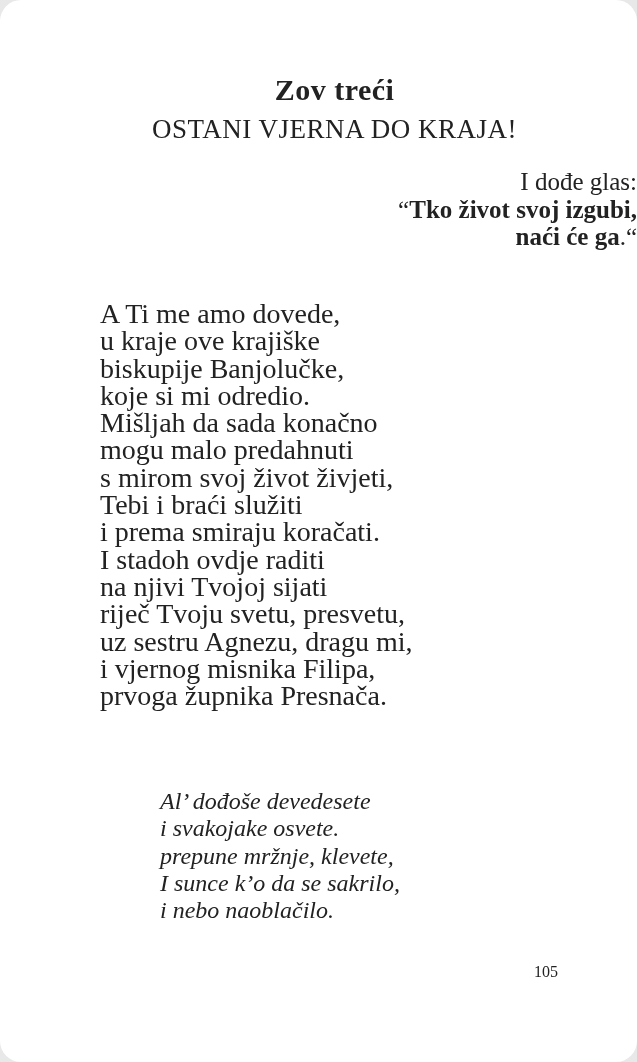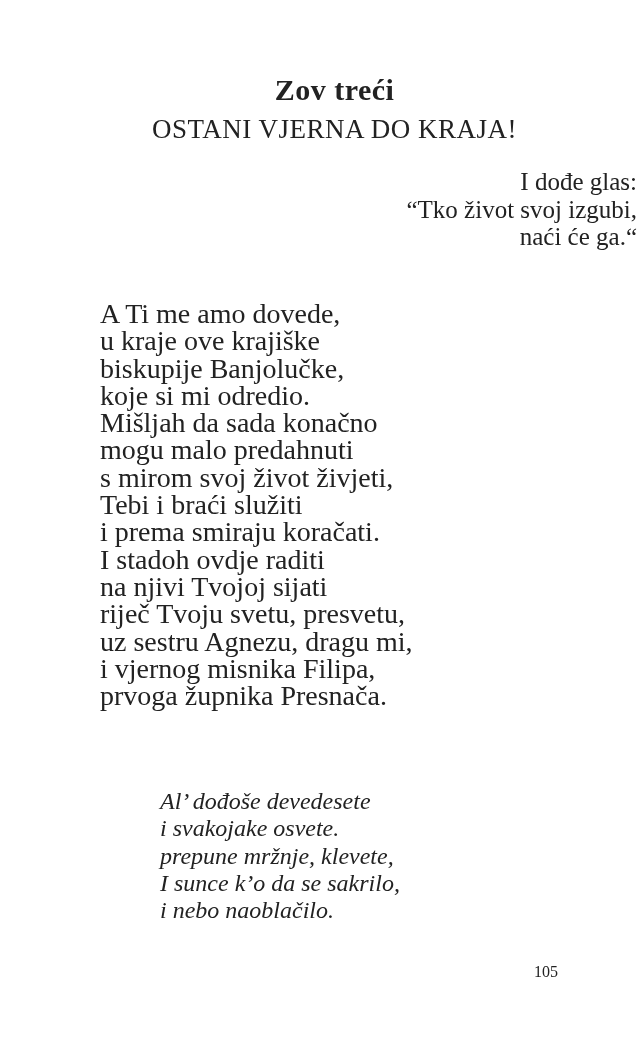--- a/index.html
+++ b/index.html
@@ -9,20 +9,21 @@
   }
   .page {
     position: relative;
     width: 637px;
     height: 1062px;
     margin: 0 auto;
     background: #ffffff;
     color: #222222;
     font-family: "Liberation Serif", "DejaVu Serif", serif;
     overflow: hidden;
+    border-radius: 21px;
   }
   .header-block {
     position: absolute;
     top: 70px;
     left: 32px;
     width: 605px;
     text-align: center;
   }
   .chapter-title {
     margin: 0;
@@ -44,21 +45,21 @@
     left: 32px;
     width: 605px;
     text-align: right;
     font-size: 25px;
     line-height: 27.5px;
   }
   .epigraph .intro {
     font-weight: normal;
   }
   .epigraph .bold {
-    font-weight: normal;
+    font-weight: bold;
   }
   .epigraph .plain {
     font-weight: normal;
   }
   .poem {
     position: absolute;
     top: 300px;
     left: 100px;
     font-size: 28px;
     line-height: 27.3px;

